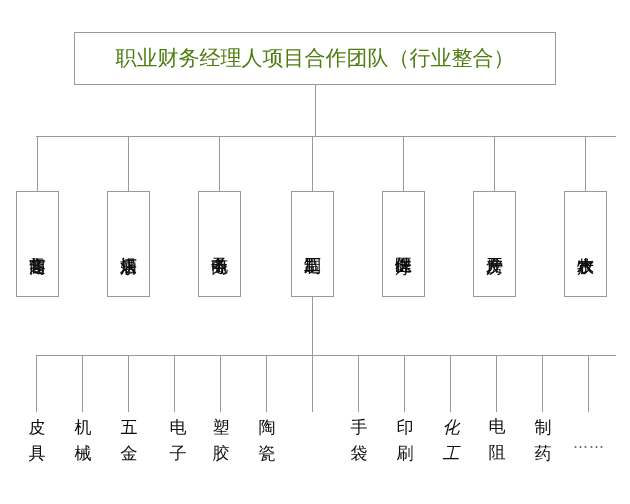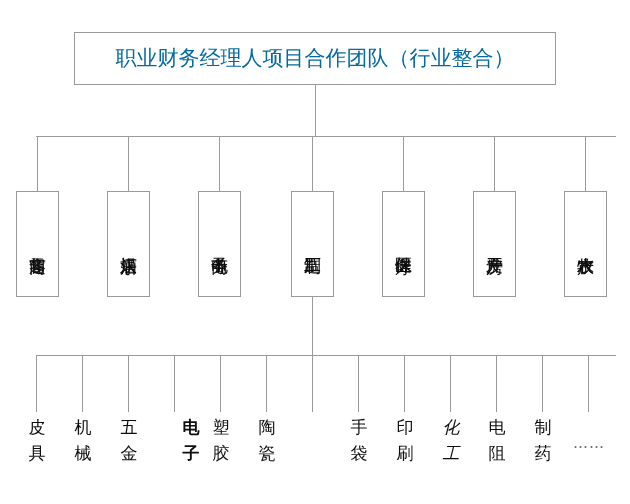--- a/index.html
+++ b/index.html
@@ -43,21 +43,21 @@
     display: flex;
     align-items: center;
     justify-content: center;
     background: #ffffff;
   }
   #root-box .root-label {
     font-size: 21px;
     line-height: 1;
     letter-spacing: 0px;
     white-space: nowrap;
-    color: #0369a1;
+    color: #4d7c0f;
   }
 
   
   .unit-box {
     position: absolute;
     top: 191px;
     width: 43px;
     height: 106px;
     border: 1px solid #9a9a9a;
     box-sizing: border-box;
@@ -165,39 +165,39 @@
 
   <div class="leaf" style="left:37px;">
     <span class="leaf-label">皮具</span>
   </div>
   <div class="leaf" style="left:129px;">
     <span class="leaf-label">五金</span>
   </div>
   <div class="leaf" style="left:83px;">
     <span class="leaf-label">机械</span>
   </div>
-  <div class="leaf" style="left:191px;font-weight:bold;">
+  <div class="leaf" style="left:178px;">
     <span class="leaf-label">电子</span>
   </div>
   <div class="leaf" style="left:221px;text-align:center;">
     <span class="leaf-label">塑胶</span>
   </div>
   <div class="leaf" style="left:267px;">
     <span class="leaf-label">陶瓷</span>
   </div>
   <div class="leaf" style="left:405px;">
     <span class="leaf-label">印刷</span>
   </div>
   <div class="leaf" style="left:359px;">
     <span class="leaf-label">手袋</span>
   </div>
   <div class="leaf" style="left:451px;font-style:italic;">
     <span class="leaf-label">化工</span>
   </div>
-  <div class="leaf" style="left:497px;">
+  <div class="leaf" style="left:497px;font-family:Liberation Serif, serif;">
     <span class="leaf-label">电阻</span>
   </div>
   <div class="leaf" style="left:543px;">
     <span class="leaf-label">制药</span>
   </div>
   <div class="leaf ellipsis" style="left:589px;">
     <span class="leaf-label">……</span>
   </div>
 
 </div>

